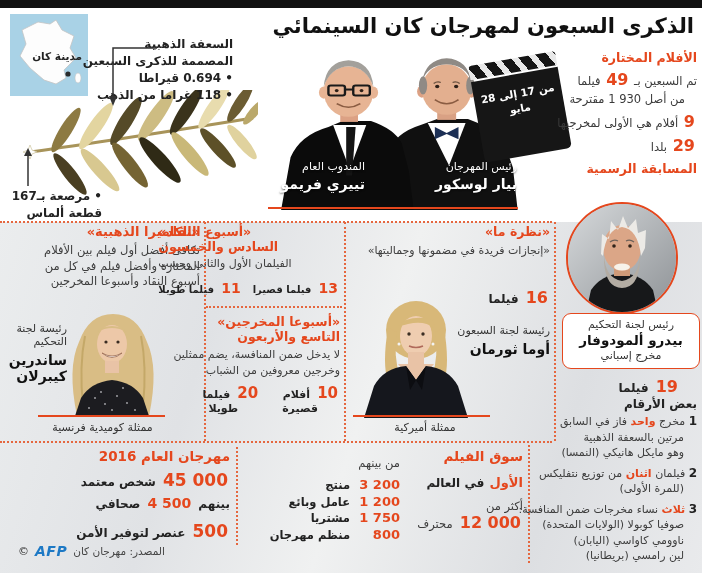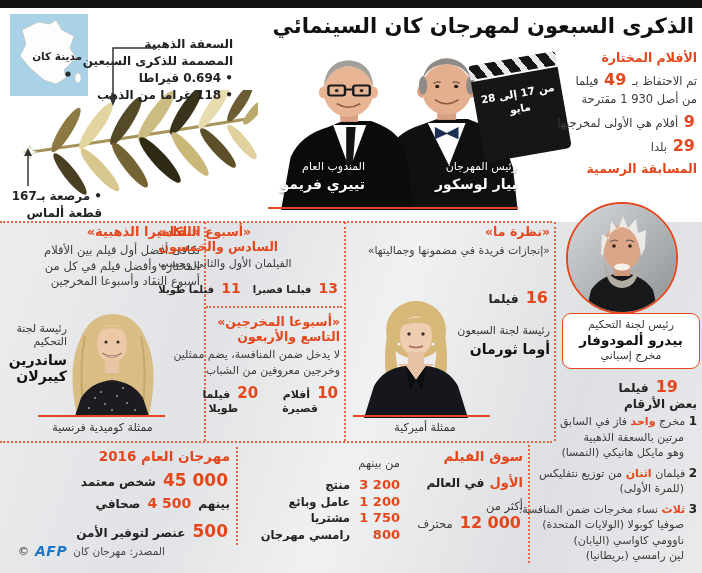--- a/index.html
+++ b/index.html
@@ -153,25 +153,25 @@
   <div class="abs clapper" style="left:476px;top:58px;width:88px;">
     <div class="clap-top"></div>
     <div class="clap-body rtl">
       <div>من 17 إلى 28</div>
       <div>مايو</div>
     </div>
   </div>
 
   <div class="abs rtl nowrap redh" style="right:5px;top:50px;font-size:12.5px;">الأفلام المختارة</div>
   <div class="abs rtl nowrap" style="right:5px;top:70px;font-size:11.5px;">
-    <span>تم الاحتفاظ بـ</span>
+    <span>تم السبعين بـ</span>
     <span class="rn">49</span>
     <span>فيلما</span>
   </div>
-  <div class="abs rtl nowrap" style="right:5px;top:92px;font-size:11.5px;">
+  <div class="abs rtl nowrap" style="right:17px;top:92px;font-size:11.5px;">
     <span>من أصل</span>
     <span dir="ltr">1 930</span>
     <span>مقترحة</span>
   </div>
   <div class="abs rtl nowrap" style="right:5px;top:112px;font-size:11.5px;">
     <span class="rn">9</span>
     <span>أفلام هي الأولى لمخرجيها</span>
   </div>
   <div class="abs rtl nowrap" style="right:5px;top:136px;font-size:11.5px;">
     <span class="rn">29</span>
@@ -406,18 +406,18 @@
     </div>
     <div class="mrow">
       <span class="lbl">عامل وبائع</span>
       <span class="val" dir="ltr">1 200</span>
     </div>
     <div class="mrow">
       <span class="lbl">مشتريا</span>
       <span class="val" dir="ltr">1 750</span>
     </div>
     <div class="mrow">
-      <span class="lbl">رامسي مهرجان</span>
+      <span class="lbl">منظم مهرجان</span>
       <span class="val" dir="ltr">800</span>
     </div>
   </div>
 
 </div>
 
 </body></html>

